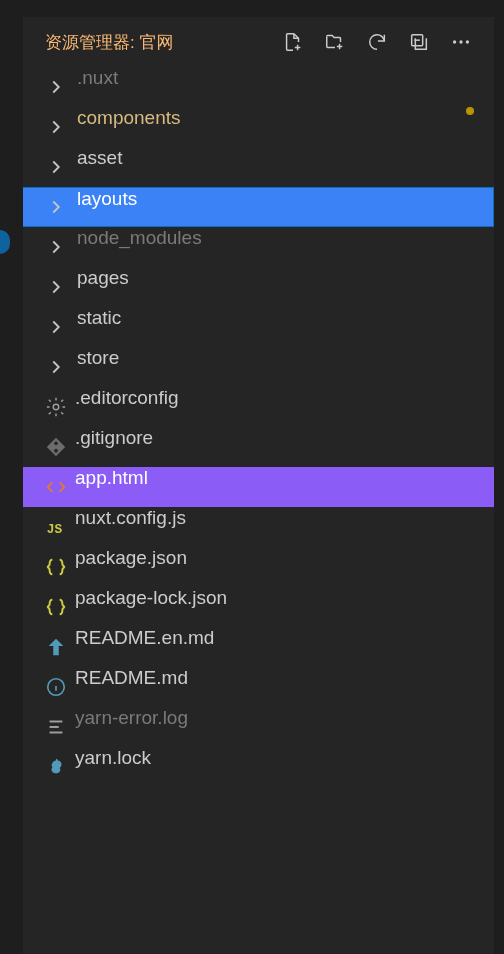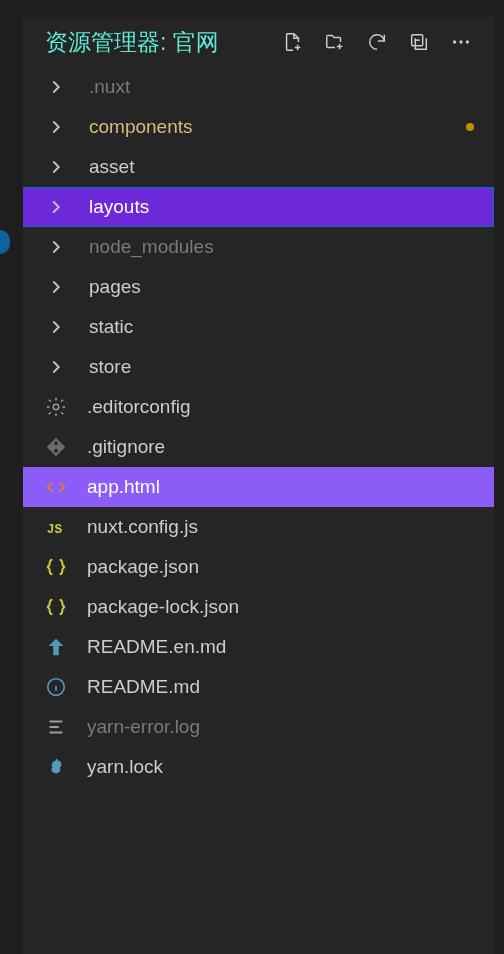--- a/index.html
+++ b/index.html
@@ -27,22 +27,22 @@
   flex-direction: column;
 }
 .header {
   display: flex;
   align-items: center;
   justify-content: space-between;
   height: 50px;
   padding: 0 12px 0 22px;
 }
 .header-title {
-  color: #5eead4;
-  font-size: 23px;
+  color: #fdba74;
+  font-size: 17px;
   white-space: nowrap;
 }
 .header-actions {
   display: flex;
   gap: 0;
 }
 .icon-btn {
   width: 42px;
   height: 40px;
   display: flex;
@@ -55,29 +55,28 @@
   width: 22px;
   height: 22px;
 }
 .tree {
   flex: 1;
   overflow-y: auto;
   position: relative;
 }
 .row {
   display: flex;
-  align-items: center;
   height: 40px;
   padding-left: 22px;
   cursor: pointer;
   position: relative;
-  column-gap: 12px;
+  column-gap: 0;
 }
 .row.selected {
-  background: #6d28d9;
+  background: #3b82f6;
   border: 1px solid #0a6fbf;
   margin-left: -1px;
 }
 .row.active-file {
   background: #8b5cf6;
 }
 .twistie {
   width: 32px;
   display: flex;
   align-items: center;

